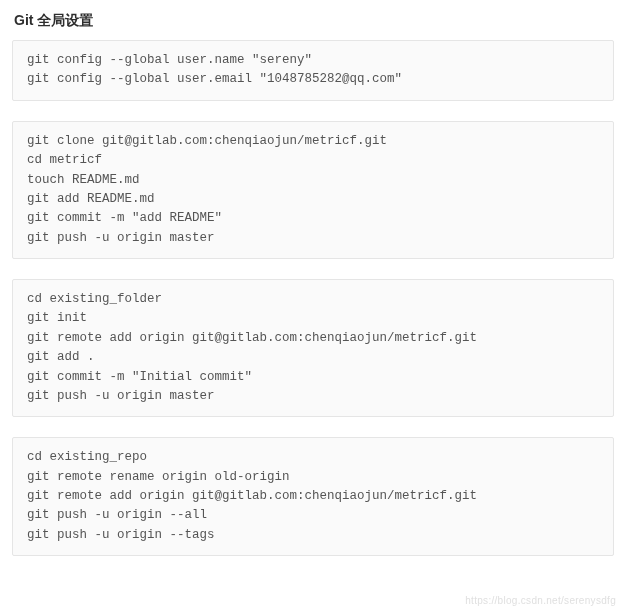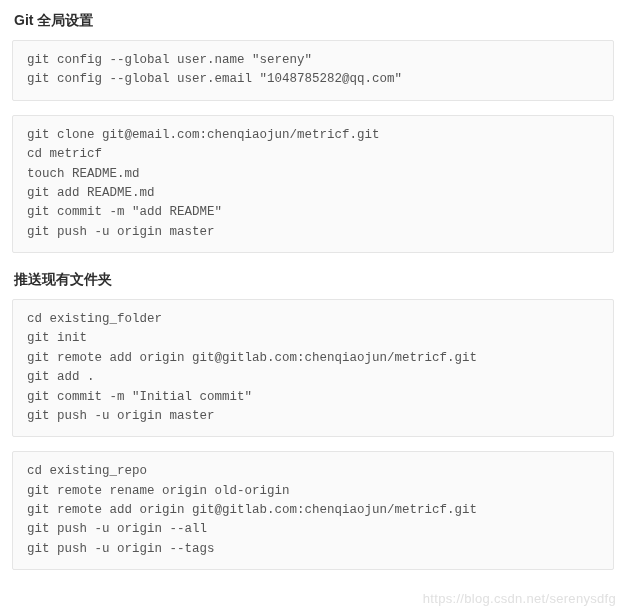--- a/index.html
+++ b/index.html
@@ -8,21 +8,21 @@
       box-sizing: border-box;
     }
     body {
       font-family: -apple-system, BlinkMacSystemFont, "Segoe UI", Helvetica, Arial, sans-serif;
       background: #ffffff;
       color: #2e2e2e;
       width: 626px;
       padding: 8px 0;
     }
     .section {
-      margin-bottom: 14px;
+      margin-bottom: 20px;
     }
     .section-title {
       font-size: 14px;
       font-weight: 600;
       color: #2e2e2e;
       padding: 4px 14px 10px 14px;
     }
     .code-block {
       background: #fafafa;
       border: 1px solid #e5e5e5;
@@ -36,47 +36,46 @@
       font-size: 12.5px;
       line-height: 1.55;
       color: #555555;
       white-space: pre;
       overflow-x: auto;
     }
     .watermark {
       position: fixed;
       bottom: 6px;
       right: 10px;
-      font-size: 13px;
+      font-size: 10px;
       color: #e0e0e0;
       letter-spacing: 0.3px;
       pointer-events: none;
       text-align: center;
     }
   </style>
 </head>
 <body>
 
 <div class="section">
   <div class="section-title">Git 全局设置</div>
   <div class="code-block">git config --global user.name "sereny"
 git config --global user.email "1048785282@qq.com"</div>
 </div>
 
 <div class="section">
-  <div class="code-block">git clone git@email.com:chenqiaojun/metricf.git
+  <div class="code-block">git clone git@gitlab.com:chenqiaojun/metricf.git
 cd metricf
 touch README.md
 git add README.md
 git commit -m "add README"
 git push -u origin master</div>
 </div>
 
 <div class="section">
-  <div class="section-title">推送现有文件夹</div>
   <div class="code-block">cd existing_folder
 git init
 git remote add origin git@gitlab.com:chenqiaojun/metricf.git
 git add .
 git commit -m "Initial commit"
 git push -u origin master</div>
 </div>
 
 <div class="section">
   <div class="code-block">cd existing_repo

